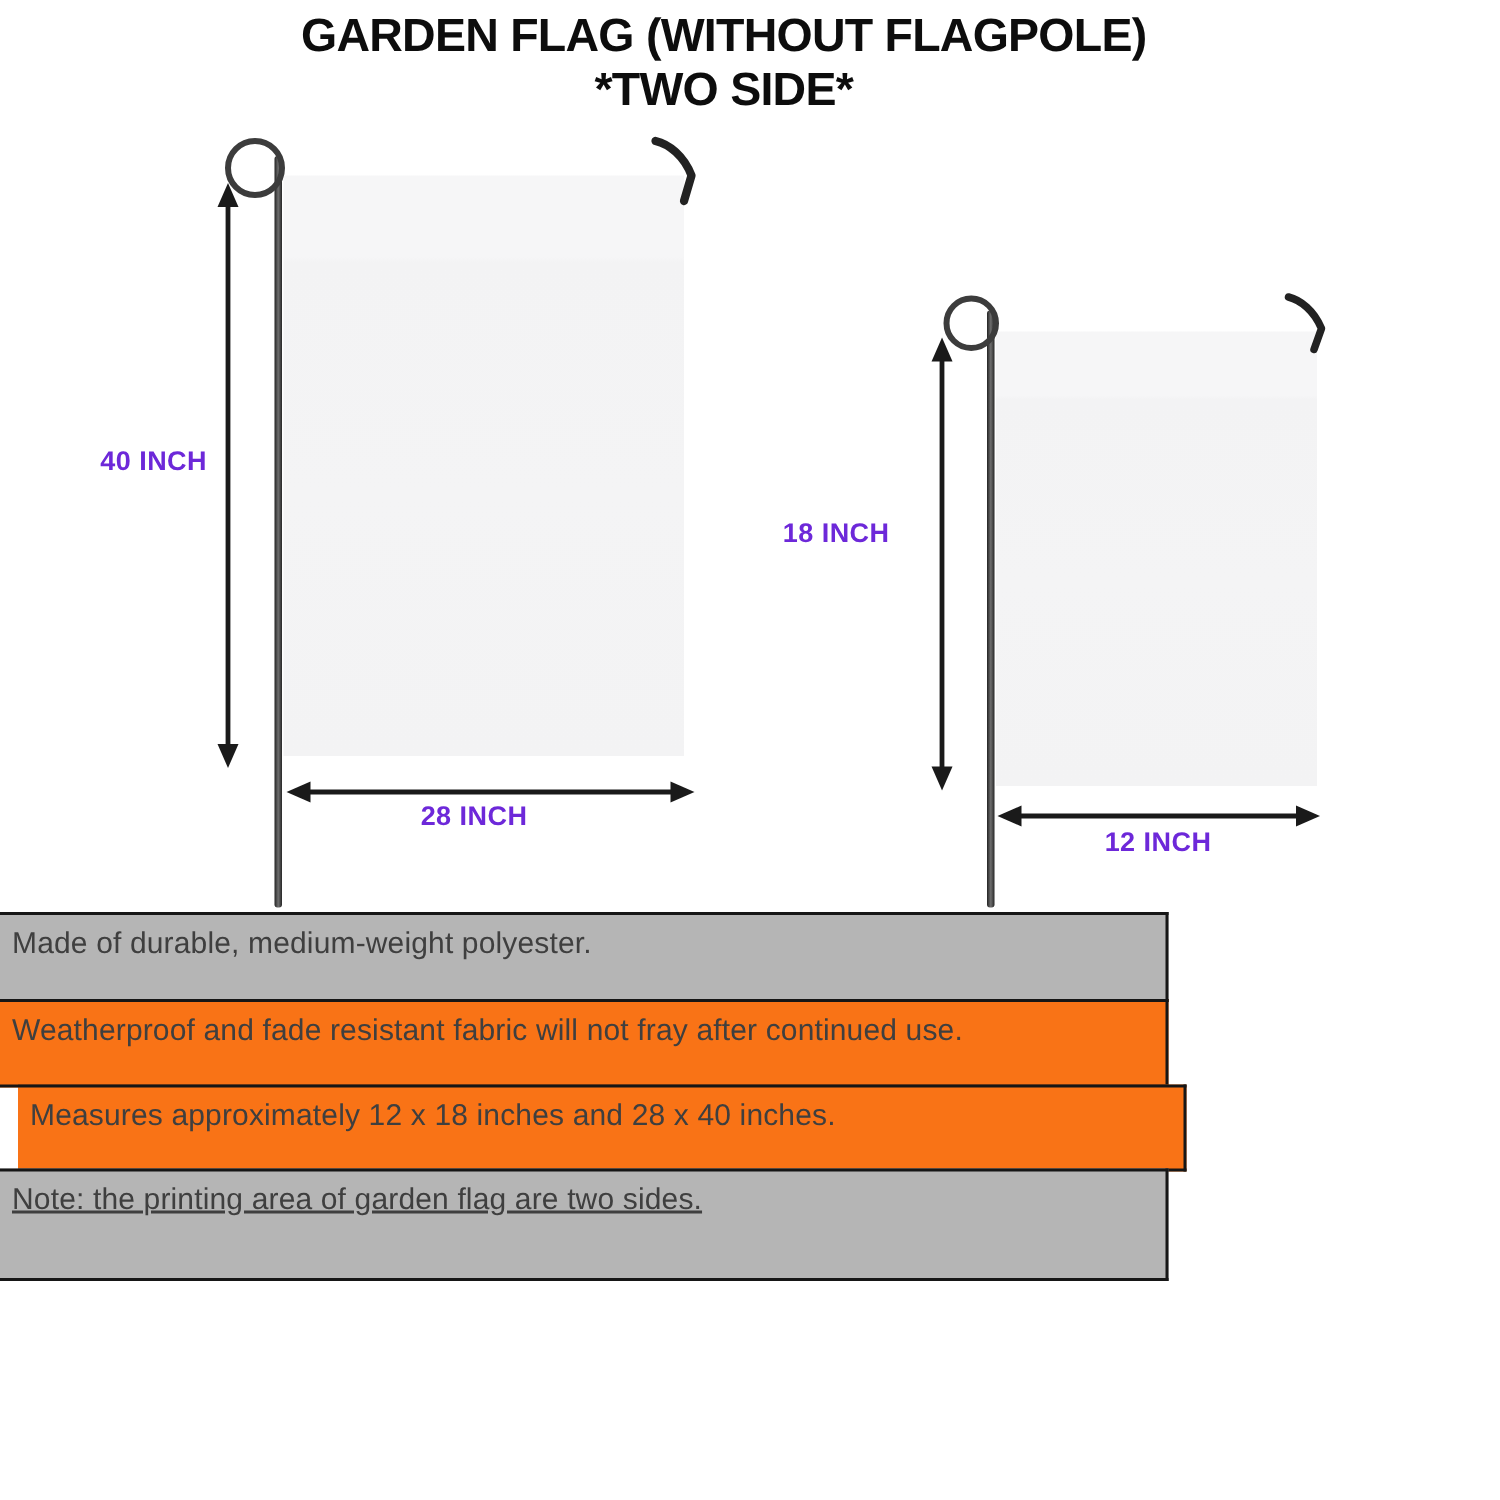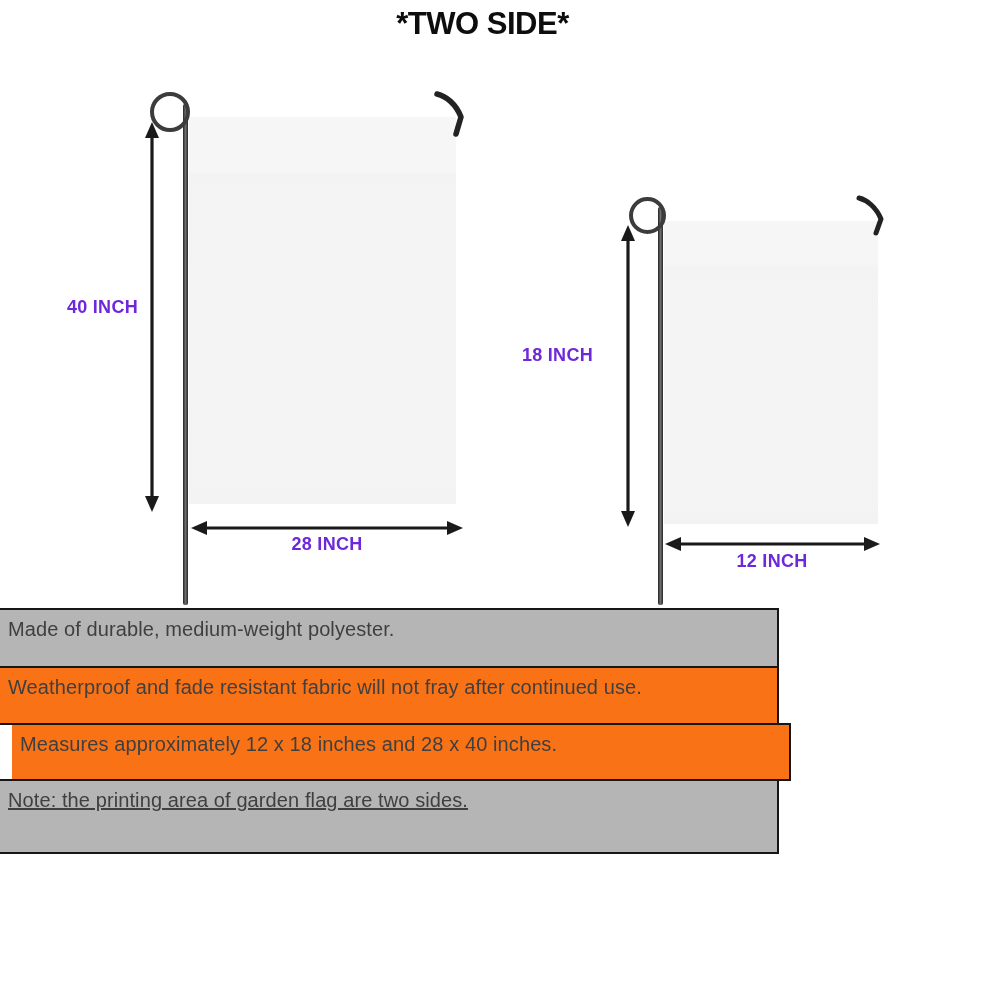--- a/index.html
+++ b/index.html
@@ -55,20 +55,21 @@
   .feature-row.gray{background:var(--stripe-gray);}
   .feature-row.white{background:#f97316;}
   .r1{height:60px;} .r2{height:59px;} .r3{height:59px;} .r4{height:58px;margin-left:12px;} .r5{height:75px;text-decoration:underline;}
 </style>
 </head>
 <body>
 
 <div class="canvas">
 
   <div class="header">
+    <div class="t1">GARDEN FLAG (WITHOUT FLAGPOLE)</div>
     <div class="t2">*TWO SIDE*</div>
   </div>
 
   <div>
     <div class="flag-panel" style="left:189px;top:117px;width:267px;height:387px;"></div>
     <div class="pole" style="left:183px;top:104px;height:501px;"></div>
     <div class="loop" style="left:150px;top:92px;width:32px;height:32px;"></div>
     <svg class="hook" style="left:433px;top:89px;" width="36" height="50" viewBox="0 0 36 50">
       <path d="M4,5 C13,7 23,15 28,28 L23,45" fill="none" stroke="#222" stroke-width="5.5" stroke-linecap="round" stroke-linejoin="round"></path>
     </svg>
@@ -78,21 +79,21 @@
       <polygon points="11,0 4,16 18,16" fill="#1a1a1a"></polygon>
       <polygon points="11,390 4,374 18,374" fill="#1a1a1a"></polygon>
     </svg>
     <div class="dim-label right" style="left:18px;top:297px;width:120px;">40 INCH</div>
 
     <svg class="arrow" style="left:191px;top:517px;" width="272" height="22" viewBox="0 0 272 22">
       <line x1="12" y1="11" x2="260" y2="11" stroke="#1a1a1a" stroke-width="3.2"></line>
       <polygon points="0,11 16,4 16,18" fill="#1a1a1a"></polygon>
       <polygon points="272,11 256,4 256,18" fill="#1a1a1a"></polygon>
     </svg>
-    <div class="dim-label center" style="left:227px;top:534px;width:200px;">28 INCH</div>
+    <div class="dim-label center" style="left:216px;top:534px;width:200px;">28 INCH</div>
   </div>
 
   <div>
     <div class="flag-panel" style="left:664px;top:221px;width:214px;height:303px;"></div>
     <div class="pole" style="left:658px;top:207px;height:398px;"></div>
     <div class="loop" style="left:629px;top:197px;width:29px;height:29px;"></div>
     <svg class="hook" style="left:855px;top:193px;" width="34" height="46" viewBox="0 0 34 46">
       <path d="M4,5 C12,7 21,14 26,26 L21,40" fill="none" stroke="#222" stroke-width="5" stroke-linecap="round" stroke-linejoin="round"></path>
     </svg>
 

